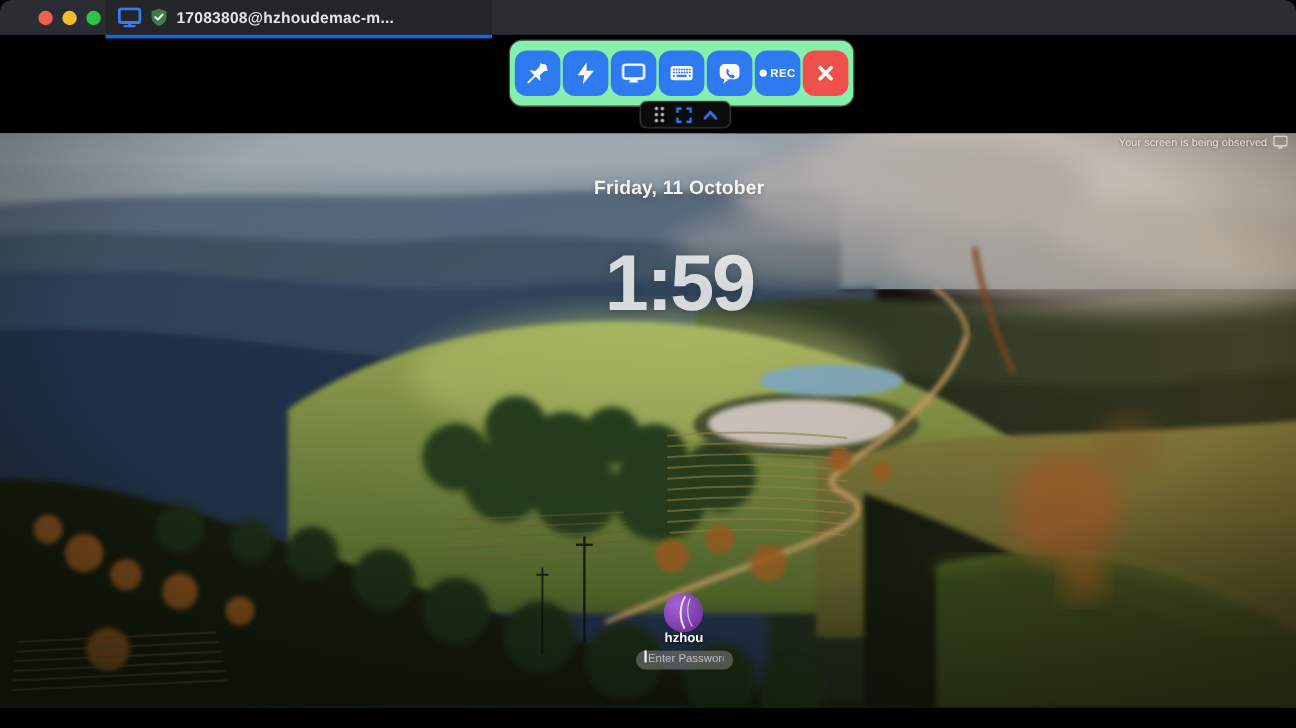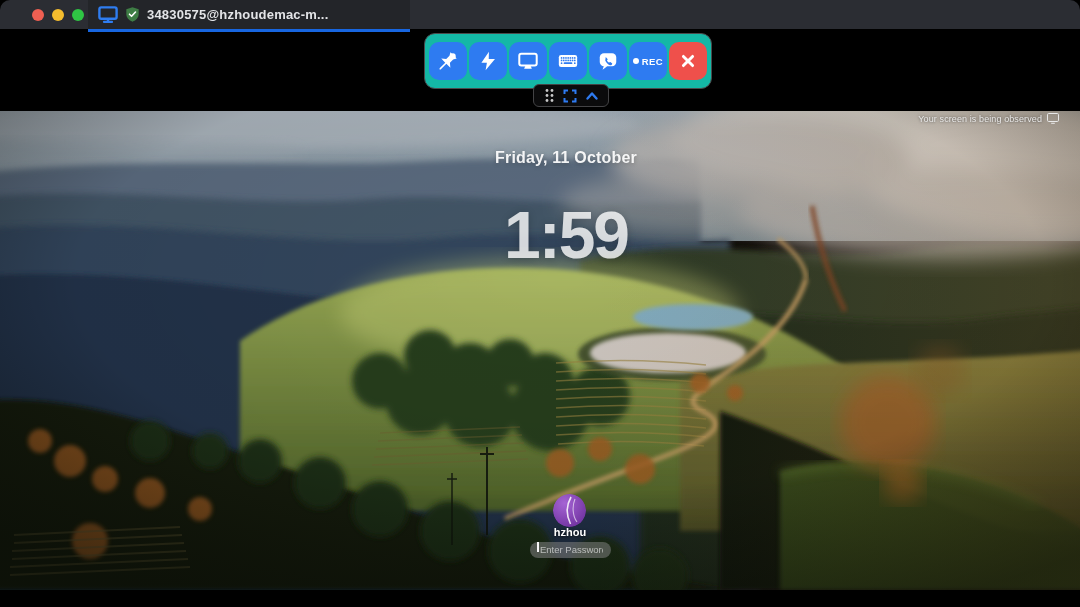--- a/index.html
+++ b/index.html
@@ -20,38 +20,38 @@
          background:#232529; display:flex; align-items:center; gap:7px;
          padding-left:10px; cursor:pointer; }
   .tab-title { color:#e3e4e7; font-size:13px; font-weight:600; letter-spacing:.2px;
                white-space:nowrap; overflow:hidden; }
   .tab-underline { position:absolute; left:88px; top:29px; width:322px; height:2.5px;
                    background:#1766e0; }
 
   
   .floatbar { position:absolute; top:33px; left:424px; height:56px; z-index:20;
               display:flex; align-items:center; gap:2px; padding:4px;
-              background:#14b8a6; border:1px solid #4a4a4c; border-radius:11px; }
+              background:#86efac; border:1px solid #4a4a4c; border-radius:11px; }
   .tb-btn { width:38px; height:38px; border-radius:10px; border:none; cursor:pointer;
             background:#2e7bf1; display:flex; align-items:center; justify-content:center; }
   .tb-btn.red { background:#ef504b; }
   .tb-btn.rec { gap:3px; }
   .rec-dot { width:6px; height:6px; border-radius:50%; background:#fff; display:inline-block; }
   .rec-txt { color:#fff; font-size:9.5px; font-weight:800; letter-spacing:.4px; }
 
   .handlebar { position:absolute; top:84px; left:533px; width:76px; height:23px; z-index:20;
                background:#0b0b0c; border:1px solid #434345; border-radius:6px;
                display:flex; align-items:center; justify-content:center; gap:8px; }
   .hb { display:flex; align-items:center; cursor:pointer; }
 
   
   .screen { position:absolute; top:111px; left:0; width:1080px; height:479px; overflow:hidden; }
   .wallpaper { position:absolute; top:0; left:0; width:1080px; height:479px; display:block; }
 
-  .observed { position:absolute; top:2px; right:21px; display:flex; align-items:center; gap:5px;
+  .observed { position:absolute; top:2px; right:7px; display:flex; align-items:center; gap:5px;
               color:rgba(240,240,240,.92); font-size:9px; letter-spacing:.1px;
               text-shadow:0 0 3px rgba(0,0,0,.6); }
   .lock-date { position:absolute; top:38px; left:566px; transform:translateX(-50%);
                color:rgba(255,255,255,.92); font-size:16px; font-weight:700;
                letter-spacing:.2px; white-space:nowrap;
                text-shadow:0 1px 4px rgba(0,0,0,.25); }
   .lock-time { position:absolute; top:46px; left:566px; transform:translateX(-50%);
                color:rgba(255,255,255,.8); font-size:66px; font-weight:700;
                letter-spacing:-2px; white-space:nowrap;
                text-shadow:0 1px 8px rgba(0,0,0,.2);margin-top:40px; }
@@ -83,21 +83,21 @@
     <div class="tab">
       <svg width="20" height="17" viewBox="0 0 20 17">
         <rect x="1.4" y="1.4" width="17.2" height="11.4" rx="1.8" fill="none" stroke="#2f7df0" stroke-width="2.4"></rect>
         <path d="M10 12.8 V15" stroke="#2f7df0" stroke-width="2.4"></path>
         <path d="M6 15.9 H14" stroke="#2f7df0" stroke-width="2.2" stroke-linecap="round"></path>
       </svg>
       <svg width="15" height="17" viewBox="0 0 16 17">
         <path d="M8 0.8 L14.6 3 V7.8 C14.6 11.9 11.9 14.9 8 16.2 C4.1 14.9 1.4 11.9 1.4 7.8 V3 Z" fill="#3e7d45"></path>
         <path d="M4.8 8.2 L7 10.4 L11.2 5.9" stroke="#fff" stroke-width="1.7" fill="none" stroke-linecap="round" stroke-linejoin="round"></path>
       </svg>
-      <span class="tab-title">34830575@hzhoudemac-m...</span>
+      <span class="tab-title">17083808@hzhoudemac-m...</span>
     </div>
   </div>
   <div class="tab-underline"></div>
 
   <div class="floatbar">
     <button class="tb-btn">
       <svg width="22" height="22" viewBox="0 0 24 24">
         <circle cx="17.3" cy="6.7" r="3.1" fill="#fff"></circle>
         <path d="M14.7 2.5 L21.5 9.3 L17.6 10.4 L14.1 13.9 L14.6 19.4 L10.2 15 L4 21.2 L2.8 21.2 L2.8 20 L9 13.8 L4.6 9.4 L10.1 9.9 L13.6 6.4 Z" fill="#fff"></path>
       </svg>

